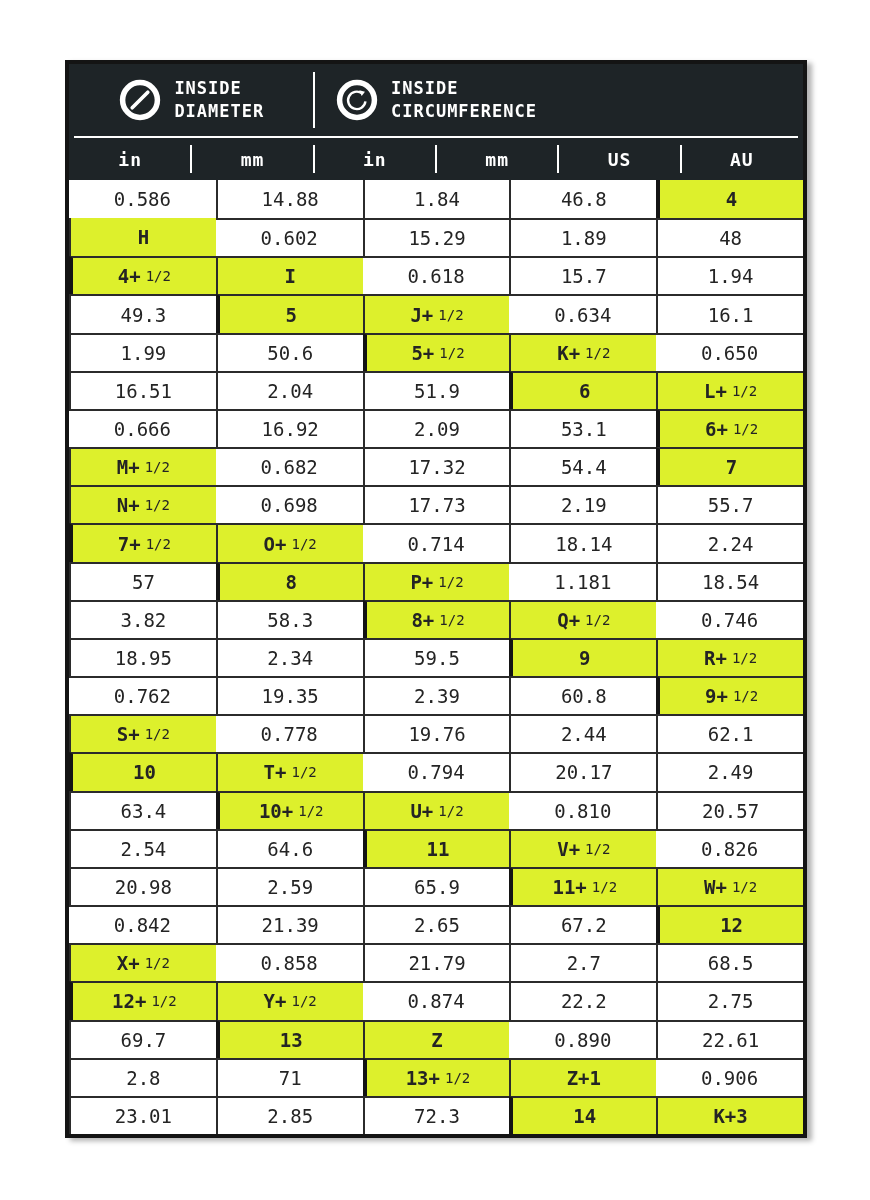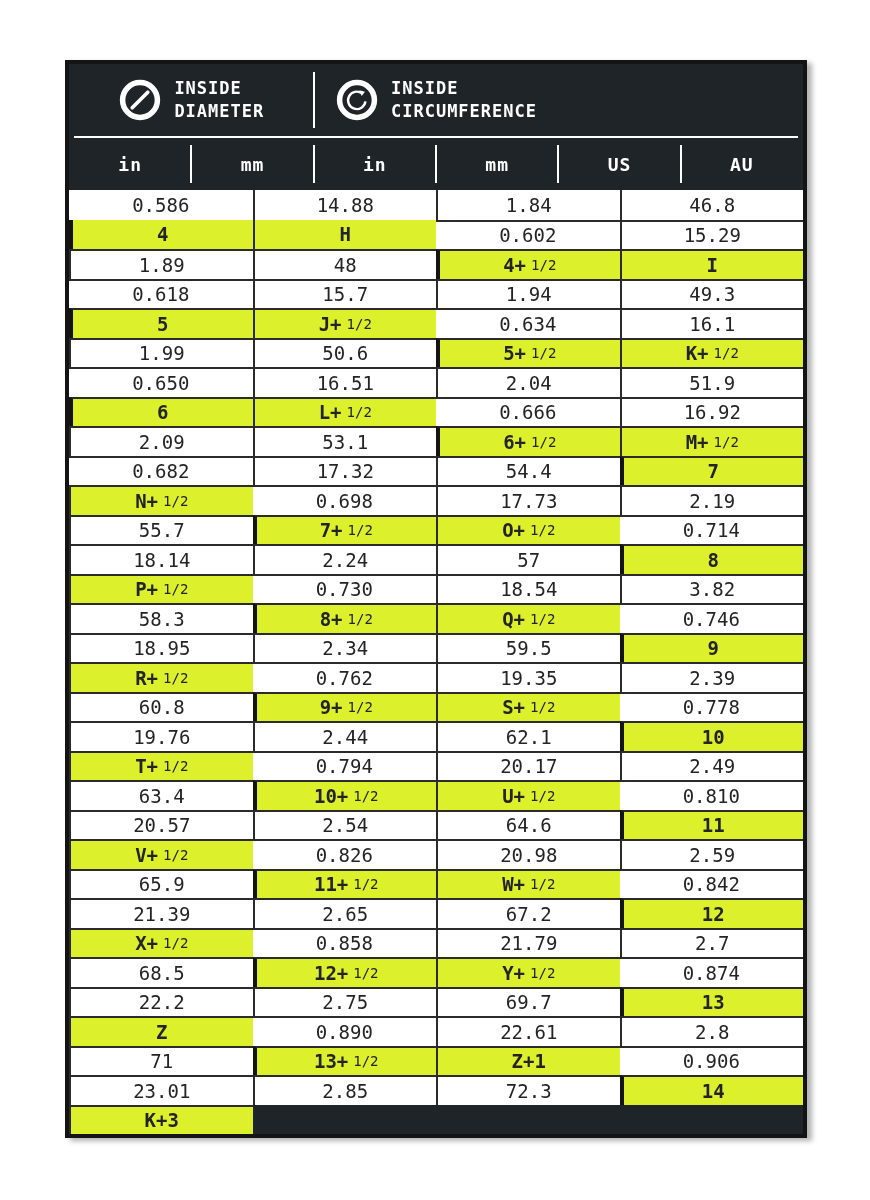--- a/index.html
+++ b/index.html
@@ -35,36 +35,36 @@
     content:"";position:absolute;left:-1px;top:8px;bottom:8px;width:2px;background:#fff;
   }
   .hgroup .icon{width:44px;height:44px;flex:0 0 auto;}
   .hlabel{font-weight:bold;font-size:17px;letter-spacing:1px;line-height:1.35;text-align:left;}
   .hlabel.single{text-align:center;}
 
   .hrule{height:2px;background:#fff;margin:0 5px;flex:0 0 auto;}
 
   
   .subhdr{
-    height:52px;flex:0 0 auto;
+    height:42px;flex:0 0 auto;
     display:grid;grid-template-columns:repeat(6,1fr);
     color:#fff;
   }
   .subcell{
     position:relative;display:flex;align-items:center;justify-content:center;
     font-weight:bold;font-size:18px;letter-spacing:1px;
   }
   .subcell + .subcell::before{
     content:"";position:absolute;left:-1px;top:7px;bottom:7px;width:2px;background:#fff;
   }
 
   
   .tbody{
     flex:1 1 auto;
-    display:grid;grid-template-columns:repeat(4,1fr);grid-auto-rows:1fr;
+    display:grid;grid-template-columns:repeat(5,1fr);grid-auto-rows:1fr;
   }
   .cell{
     background:#fff;color:var(--text);
     display:flex;align-items:center;justify-content:center;
     font-size:19px;
     border-left:2px solid var(--line);
     border-top:2px solid var(--line);
     white-space:nowrap;
   }
   .cell.c0{border-left:none;}
@@ -195,21 +195,21 @@
       </div>
       <div class="cell c0">0.714</div>
       <div class="cell c1">18.14</div>
       <div class="cell c2">2.24</div>
       <div class="cell c3">57</div>
       <div class="cell c4 hl usb">8</div>
       <div class="cell c5 hl">
         <span>P+</span>
         <span class="frac">1/2</span>
       </div>
-      <div class="cell c0">0.730</div>
+      <div class="cell c0">1.181</div>
       <div class="cell c1">18.54</div>
       <div class="cell c2">3.82</div>
       <div class="cell c3">58.3</div>
       <div class="cell c4 hl usb">
         <span>8+</span>
         <span class="frac">1/2</span>
       </div>
       <div class="cell c5 hl">
         <span>Q+</span>
         <span class="frac">1/2</span>

